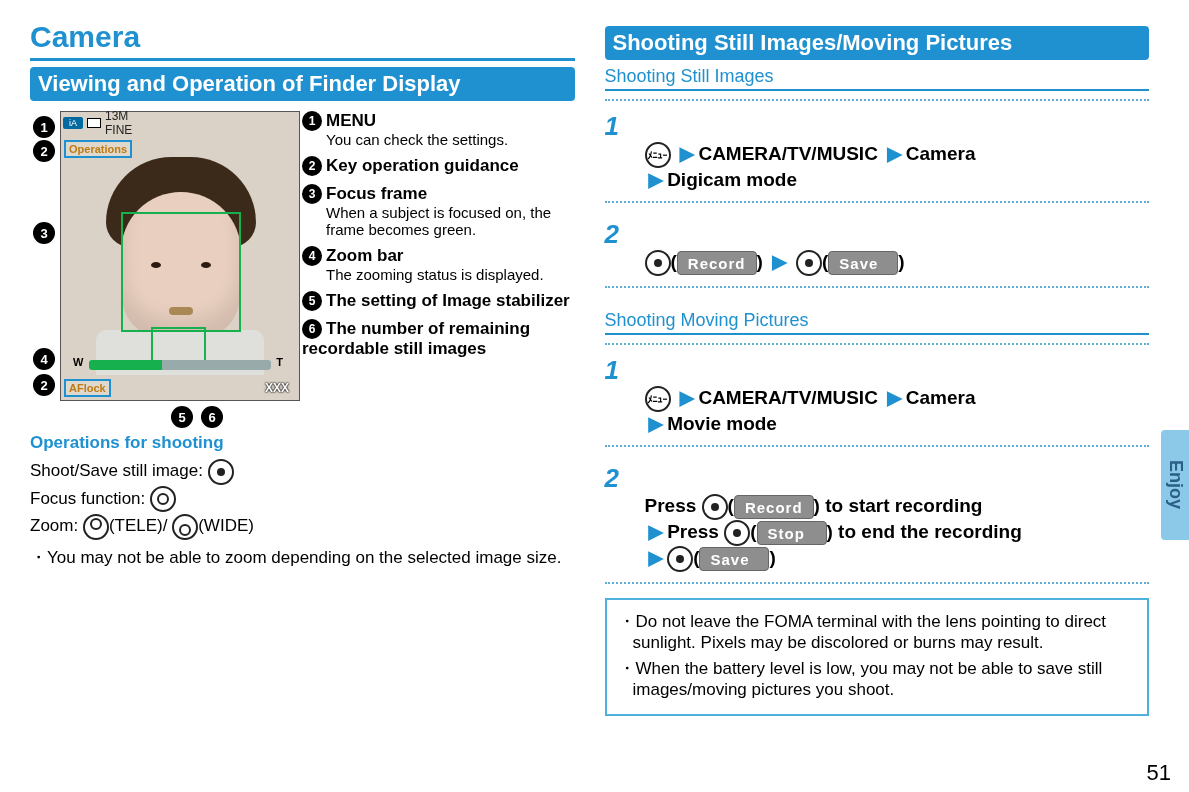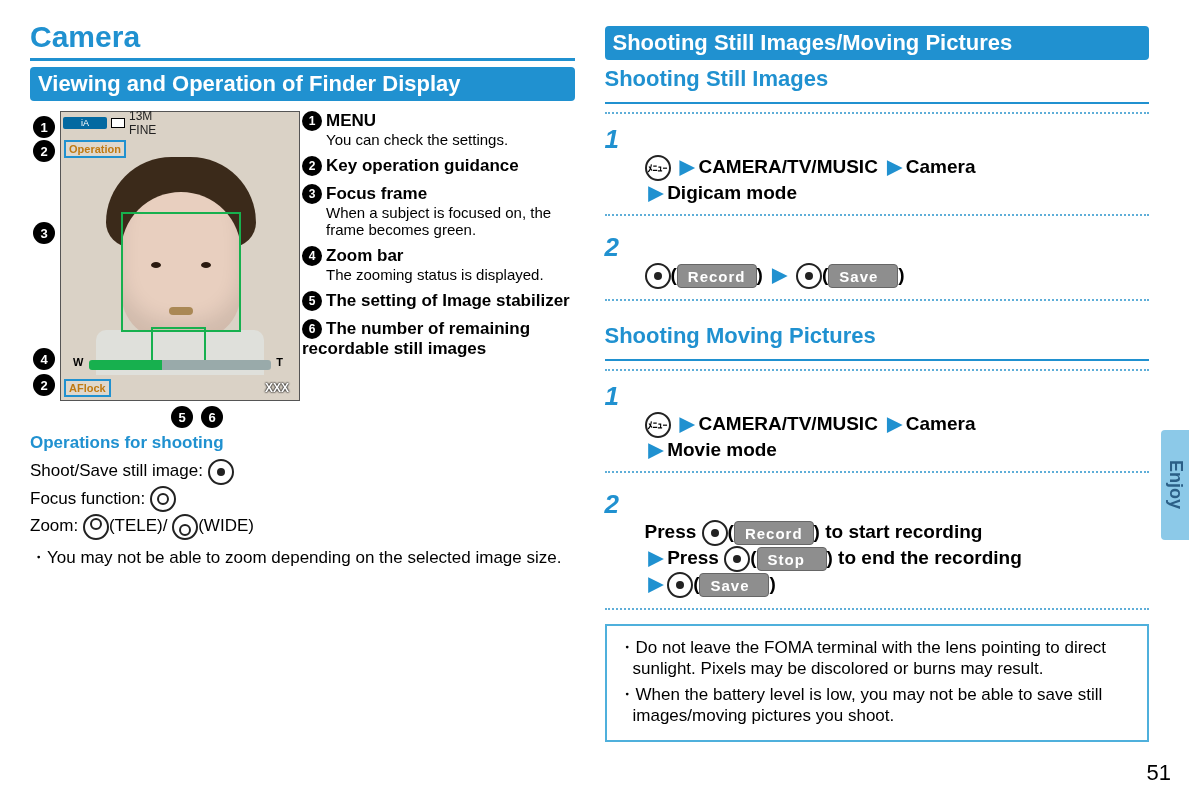--- a/index.html
+++ b/index.html
@@ -34,42 +34,42 @@
     background: #2091d0;
     color: #fff;
     font-size: 22px;
     font-weight: 700;
     padding: 4px 8px;
     border-radius: 4px;
     margin-top: 6px;
   }
   .sub-heading {
     color: #2091d0;
-    font-size: 22px;
-    font-weight: 700;
-    padding-bottom: 10px;
+    font-size: 18px;
+    font-weight: 400;
+    padding-bottom: 2px;
     border-bottom: 2px solid #2091d0;
     margin-top: 6px;
     margin-bottom: 8px;
   }
   .finder-row { display: flex; gap: 12px; margin-top: 10px; }
   .finder-caption { text-align: center; font-size: 16px; margin-bottom: 6px; }
   .finder {
     width: 240px;
     height: 290px;
     background: #dad2c6;
     border: 1px solid #555;
     position: relative;
     margin: 0 auto;
   }
   .finder .topbar {
     position: absolute; top: 0; left: 0; right: 0; height: 22px;
     display: flex; align-items: center; gap: 4px; padding: 2px;
   }
-  .pill { display:inline-block; font-size:9px; background:#0369a1; color:#fff; padding:1px 18px; border-radius:2px;}
+  .pill { display:inline-block; font-size:9px; background:#0369a1; color:#fff; padding:1px 6px; border-radius:2px;}
   .sq { display:inline-block; width:14px; height:10px; border:1px solid #000; background:#fff;}
   .tiny { font-size:12px; color:#222; }
   .face {
     position:absolute; left:60px; top:80px; width:120px; height:150px;
     background:#e8cfbf; border-radius:60px 60px 50px 50px;
     box-shadow: inset 0 -20px 20px rgba(0,0,0,0.1);
   }
   .hair { position:absolute; left:45px; top:45px; width:150px; height:90px; background:#3b2a1a; border-radius:80px 80px 30px 30px;}
   .eye { position:absolute; width:10px; height:6px; background:#2a1a0f; border-radius:50%;}
   .eye.l{ left:90px; top:150px;} .eye.r{ left:140px; top:150px;}
@@ -166,21 +166,21 @@
              <span class="tiny">13M<br>FINE</span>
           </div>
           <div class="hair"></div>
           <div class="face"></div>
           <div class="eye l"></div>
             <div class="eye r"></div>
             <div class="mouth"></div>
           <div class="shirt"></div>
           <div class="greenbox gb1"></div>
           <div class="greenbox gb2"></div>
-          <div class="aftrack">Operation</div>
+          <div class="aftrack">Operations</div>
           <div class="aflock">AFlock</div>
           <div class="zoombar"></div>
           <div class="xxx">XXX</div>
 
           <span class="callout c1">1</span>
           <span class="callout c2a">2</span>
           <span class="callout c3">3</span>
           <span class="callout c4">4</span>
           <span class="callout c2b">2</span>
           <span class="callout c5">5</span>

